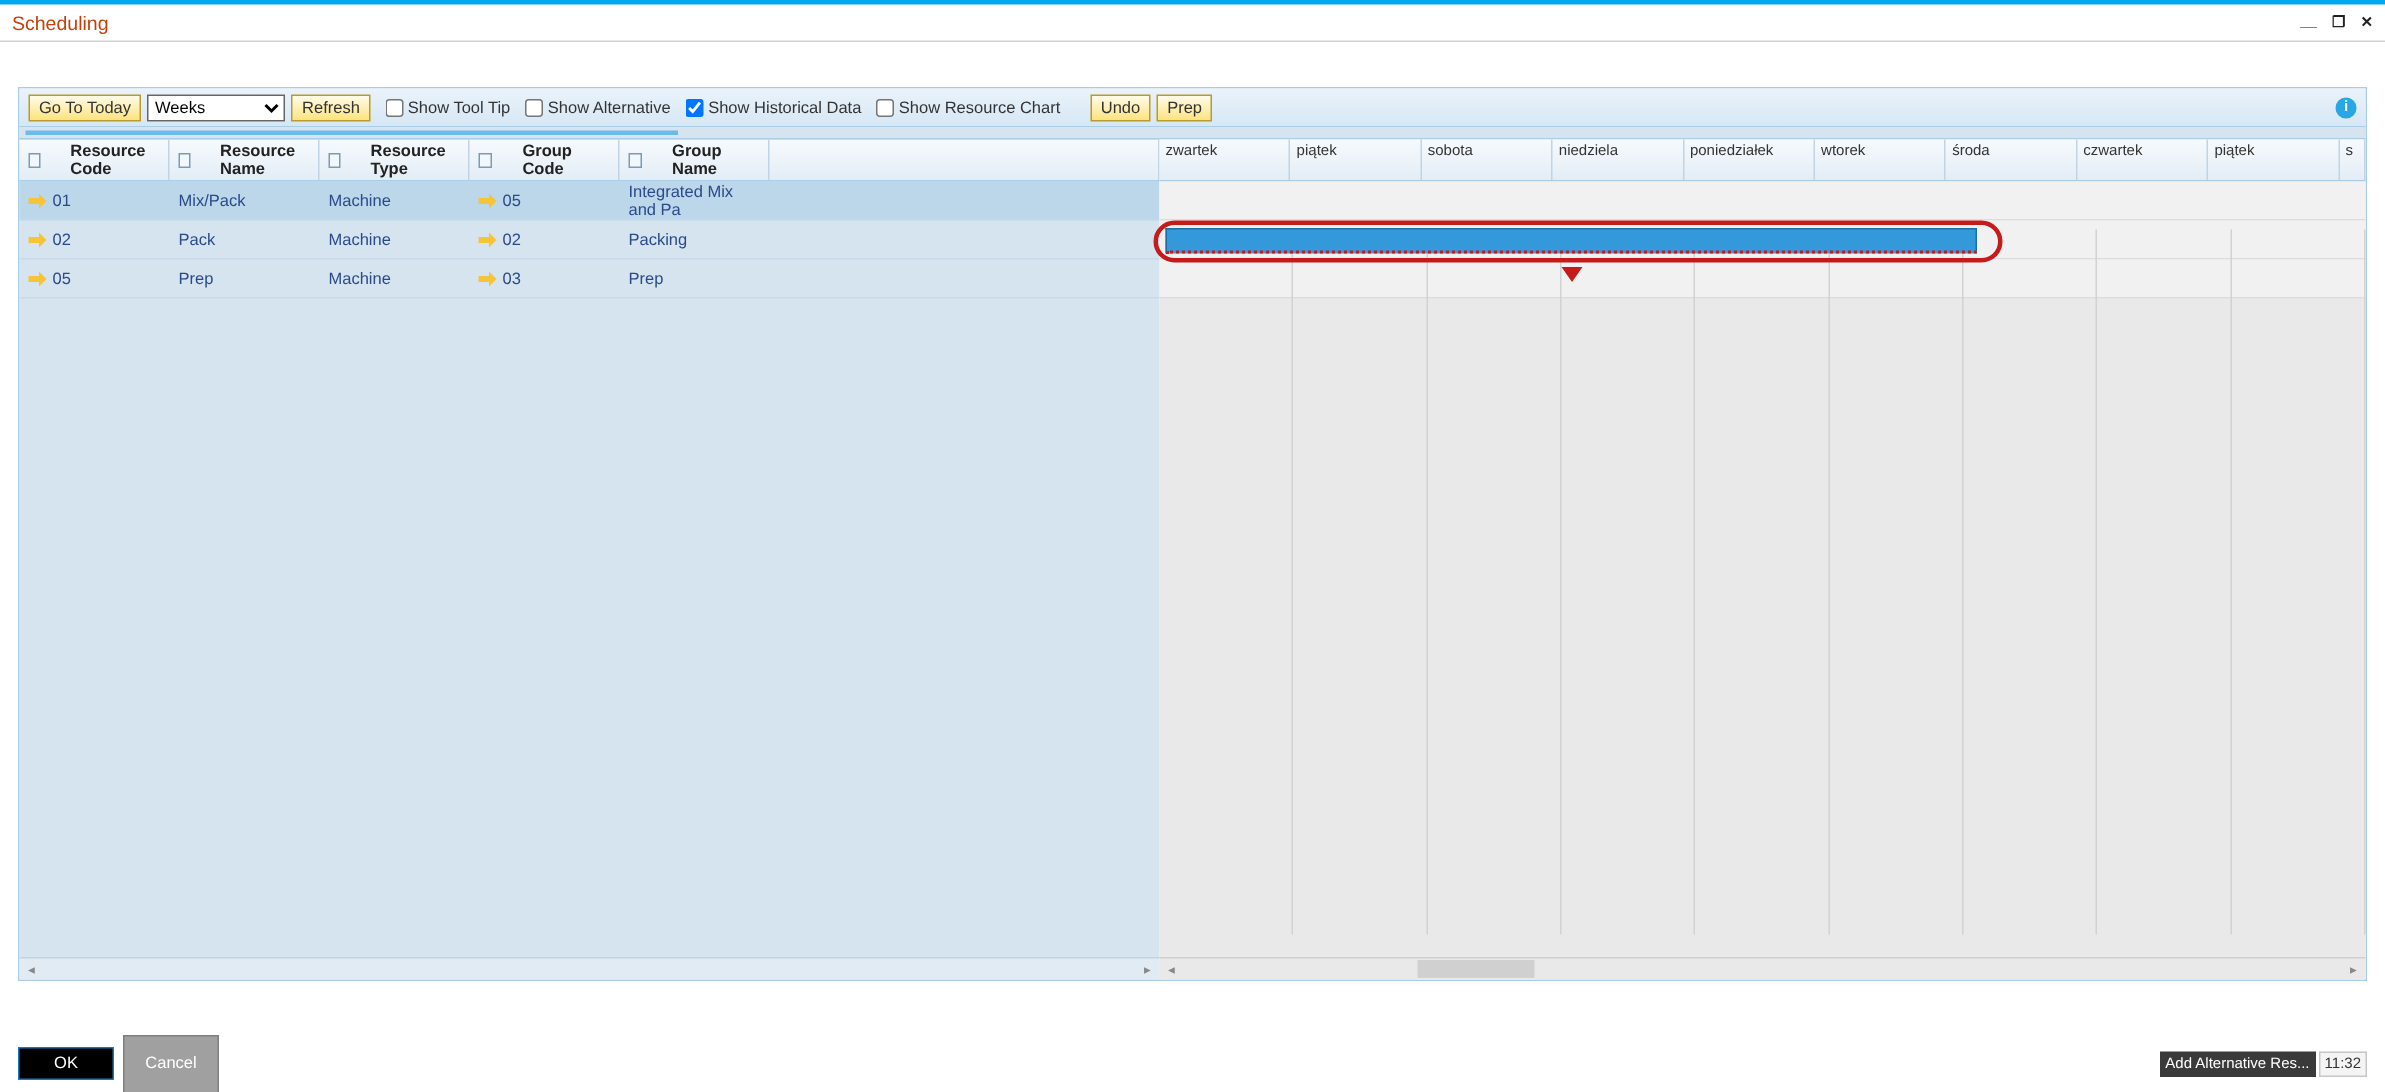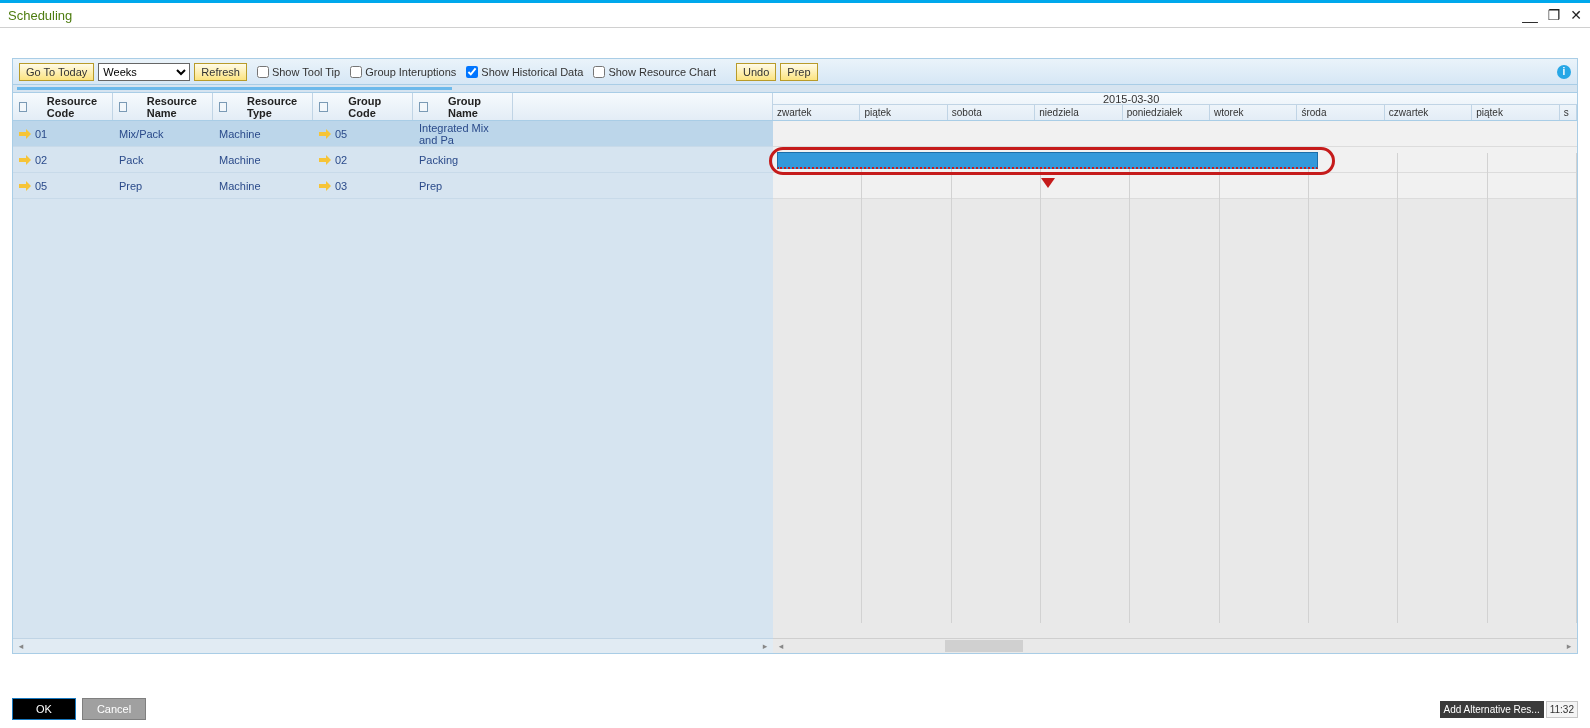--- a/index.html
+++ b/index.html
@@ -1,22 +1,22 @@
 <!DOCTYPE html>
 <html><head>
 <meta charset="utf-8">
 <style>
 * { box-sizing: border-box; margin: 0; padding: 0; font-family: Tahoma, Arial, sans-serif; font-size: 11px; }
 body { background: #fff; width: 1590px; height: 728px; position: relative; overflow: hidden; }
 
 
 .titlebar { height: 28px; border-top: 3px solid #00a8ec; border-bottom: 1px solid #d0d0d0; background: #fff; display: flex; align-items: center; padding: 0 8px; }
-.titlebar .title { font-size: 13px; color: #4d7c0f; }
+.titlebar .title { font-size: 13px; color: #c2410c; }
 .titlebar .controls { margin-left: auto; display: flex; gap: 10px; }
-.titlebar .controls span { font-size: 14px; color: #222; cursor: pointer; font-weight: normal; }
+.titlebar .controls span { font-size: 10px; color: #222; cursor: pointer; font-weight: bold; }
 
 
 .main-panel { margin: 30px 12px 0 12px; border: 1px solid #a9cde6; }
 
 
 .toolbar { height: 26px; background: linear-gradient(#eaf3fa, #d6e7f5); border-bottom: 1px solid #a9cde6; display: flex; align-items: center; padding: 0 6px; gap: 4px; }
 .btn-y { background: linear-gradient(#fffbe8, #fce37f); border: 1px solid #b89b2a; padding: 2px 6px; cursor: pointer; color: #333; font-size: 11px; }
 .select { height: 18px; border: 1px solid #666; background: #fff; font-size: 11px; width: 92px; }
 .chk { display: flex; align-items: center; gap: 3px; margin-left: 6px; color: #333; cursor: pointer; }
 .chk input { width: 12px; height: 12px; margin: 0; }
@@ -68,21 +68,21 @@
 .red-tri { position: absolute; top: 57px; left: 268px; width: 0; height: 0; border-left: 7px solid transparent; border-right: 7px solid transparent; border-top: 10px solid #c51b1b; }
 .right-scrollrow { height: 15px; background: #e9e9e9; border-top: 1px solid #cfcfcf; position: relative; }
 .right-scrollrow .track { position: absolute; left: 14px; right: 14px; top: 1px; height: 12px; }
 .right-scrollrow .thumb { position: absolute; left: 158px; width: 78px; height: 12px; background: #d0d0d0; top: 0; }
 .right-scrollrow .s-l, .right-scrollrow .s-r { position: absolute; top: 1px; width: 12px; height: 12px; color: #888; text-align: center; line-height: 12px; font-size: 9px; }
 .right-scrollrow .s-l { left: 2px; } .right-scrollrow .s-r { right: 2px; }
 
 
 .footer { position: absolute; bottom: 6px; left: 12px; right: 12px; height: 26px; display: flex; align-items: center; }
 .btn-ok { width: 64px; height: 22px; background: #000000; color: #fff; border: 1px solid #1879c0; cursor: pointer; }
-.btn-cancel { width: 64px; height: 22px; background: #a0a0a0; color: #fff; border: 1px solid #7f7f7f; margin-left: 6px; cursor: pointer; }
+.btn-cancel { width: 64px; height: 39px; background: #a0a0a0; color: #fff; border: 1px solid #7f7f7f; margin-left: 6px; cursor: pointer; }
 .status-r { margin-left: auto; display: flex; align-items: center; gap: 2px; }
 .status-label { background: #3a3a3a; color: #fff; padding: 3px 4px; font-size: 10px; }
 .status-time { background: #f4f4f4; border: 1px solid #c7c7c7; padding: 2px 3px; font-size: 10px; color: #333; }
 </style>
 </head>
 <body>
 
 <div class="titlebar">
   <span class="title">Scheduling</span>
   <div class="controls">
@@ -98,21 +98,21 @@
     <select class="select">
       <option>Weeks</option>
     </select>
     <button class="btn-y">Refresh</button>
     <label class="chk">
         <input type="checkbox" style="">
         <span>Show Tool Tip</span>
       </label>
     <label class="chk">
         <input type="checkbox" style="">
-        <span>Group Interuptions</span>
+        <span>Show Alternative</span>
       </label>
     <label class="chk">
         <input type="checkbox" checked="" style="">
         <span>Show Historical Data</span>
       </label>
     <label class="chk">
         <input type="checkbox" style="">
         <span>Show Resource Chart</span>
       </label>
     <span style="width:12px"></span>
@@ -190,23 +190,20 @@
         </div>
       </div>
       <div class="left-scrollrow">
         <span class="s-l">◂</span>
         <span class="s-r">▸</span>
       </div>
     </div>
 
     <div class="right">
       <div class="timeline-head">
-        <div class="th-date">
-            <span>2015-03-30</span>
-          </div>
         <div class="th-days">
           <div class="th-day">zwartek</div>
           <div class="th-day">piątek</div>
           <div class="th-day">sobota</div>
           <div class="th-day">niedziela</div>
           <div class="th-day">poniedziałek</div>
           <div class="th-day">wtorek</div>
           <div class="th-day">środa</div>
           <div class="th-day">czwartek</div>
           <div class="th-day">piątek</div>

